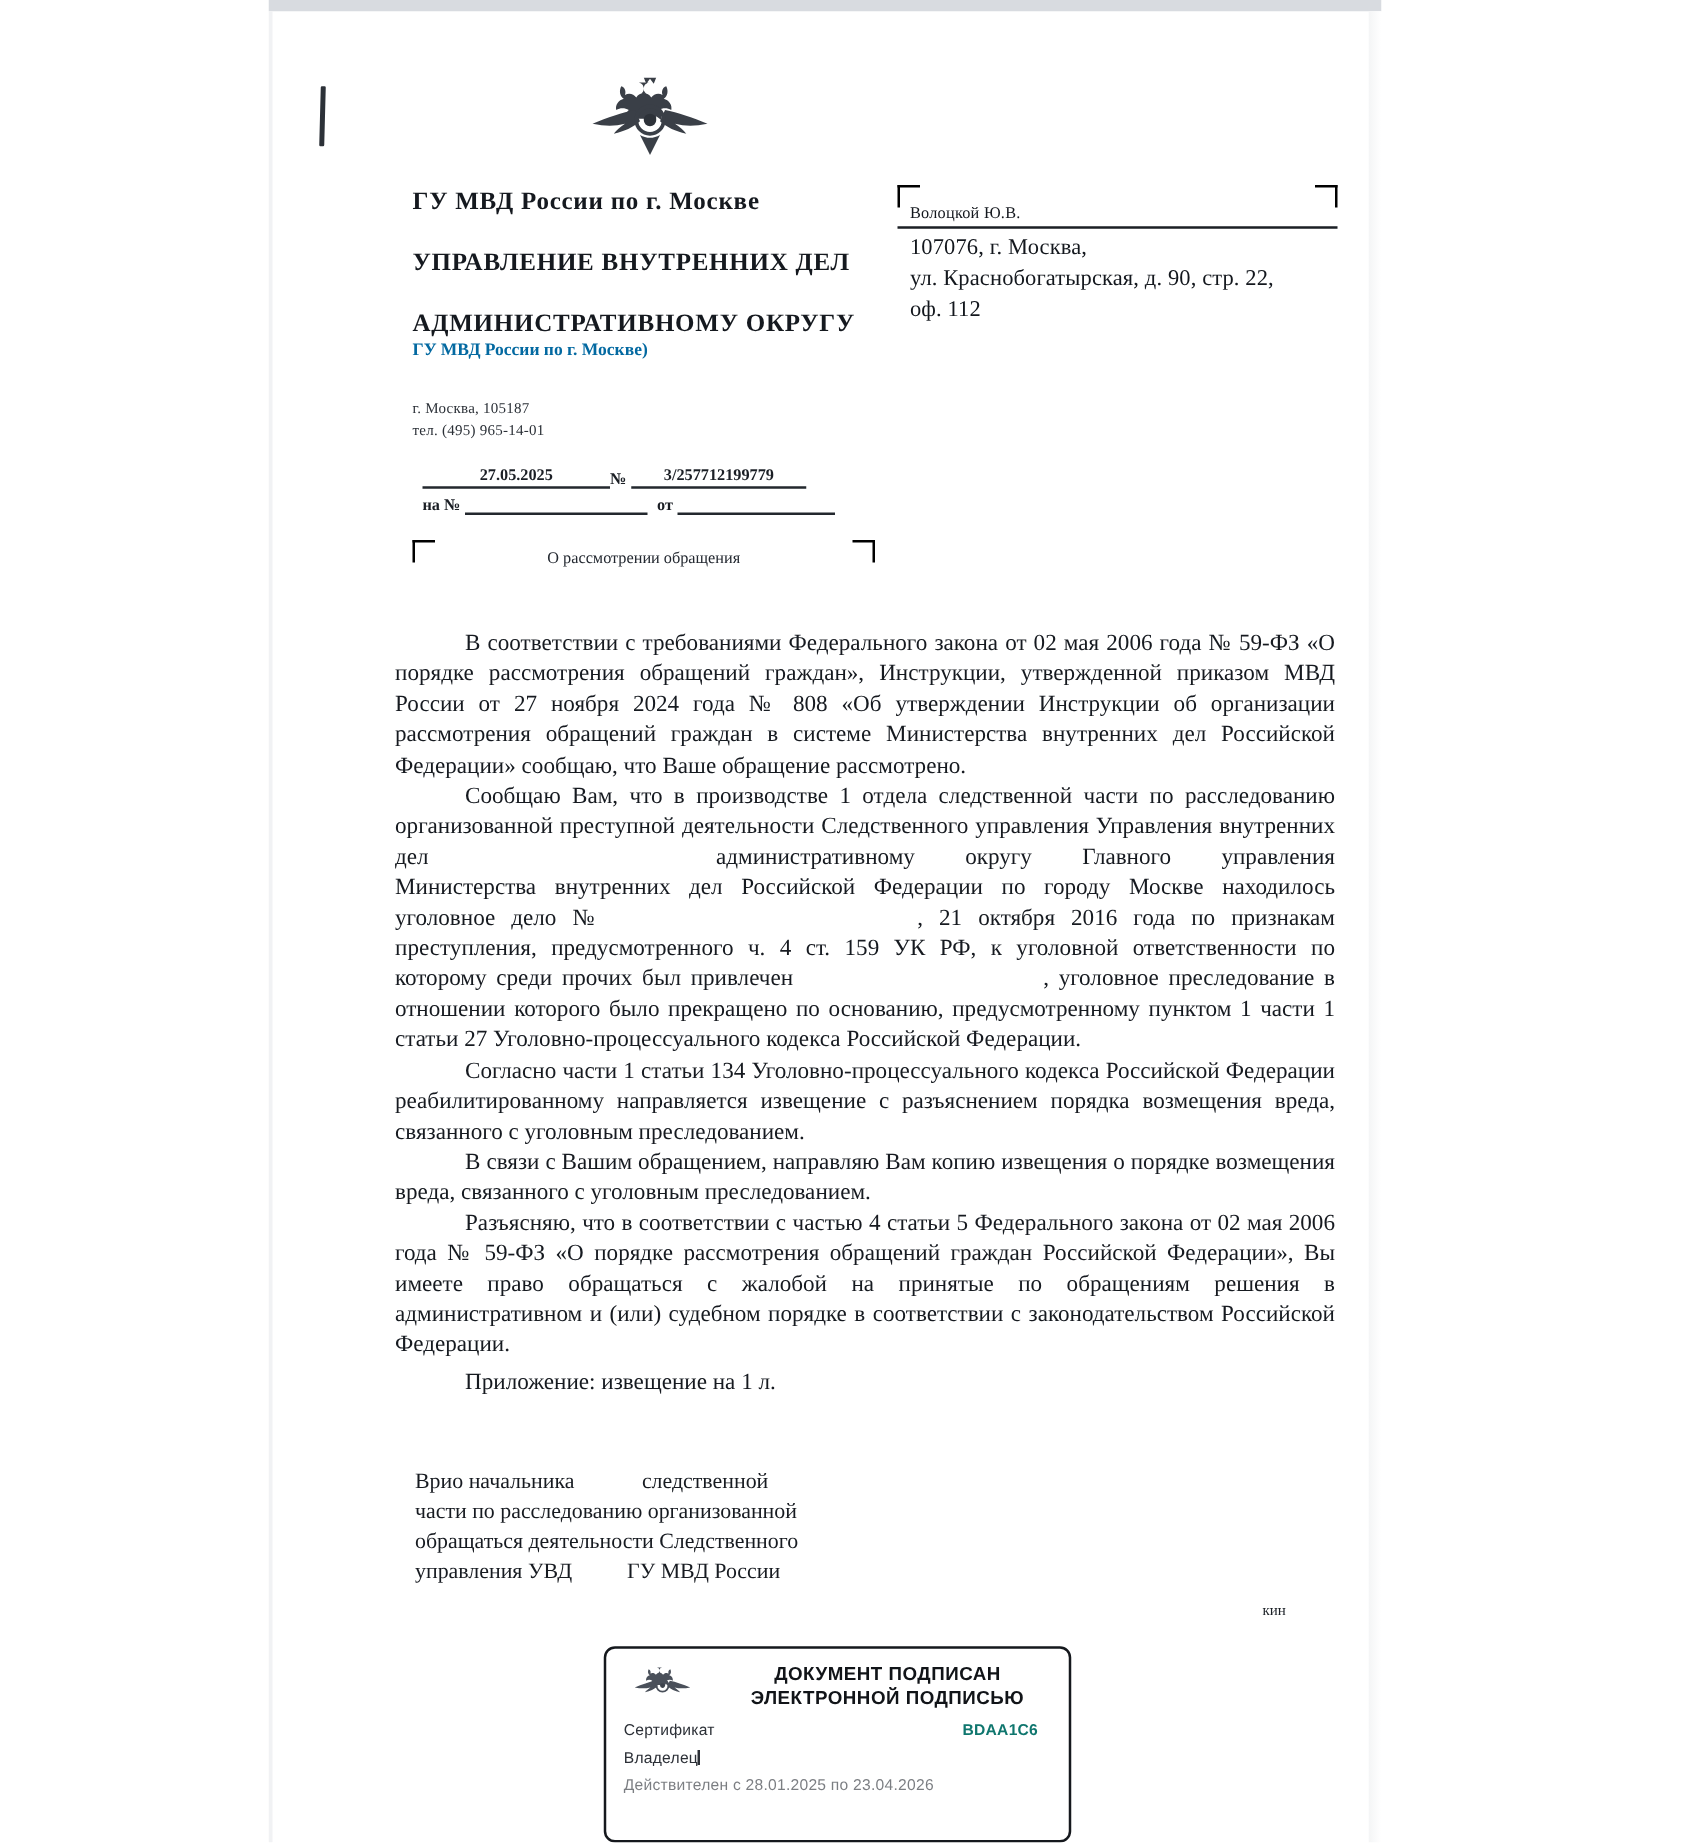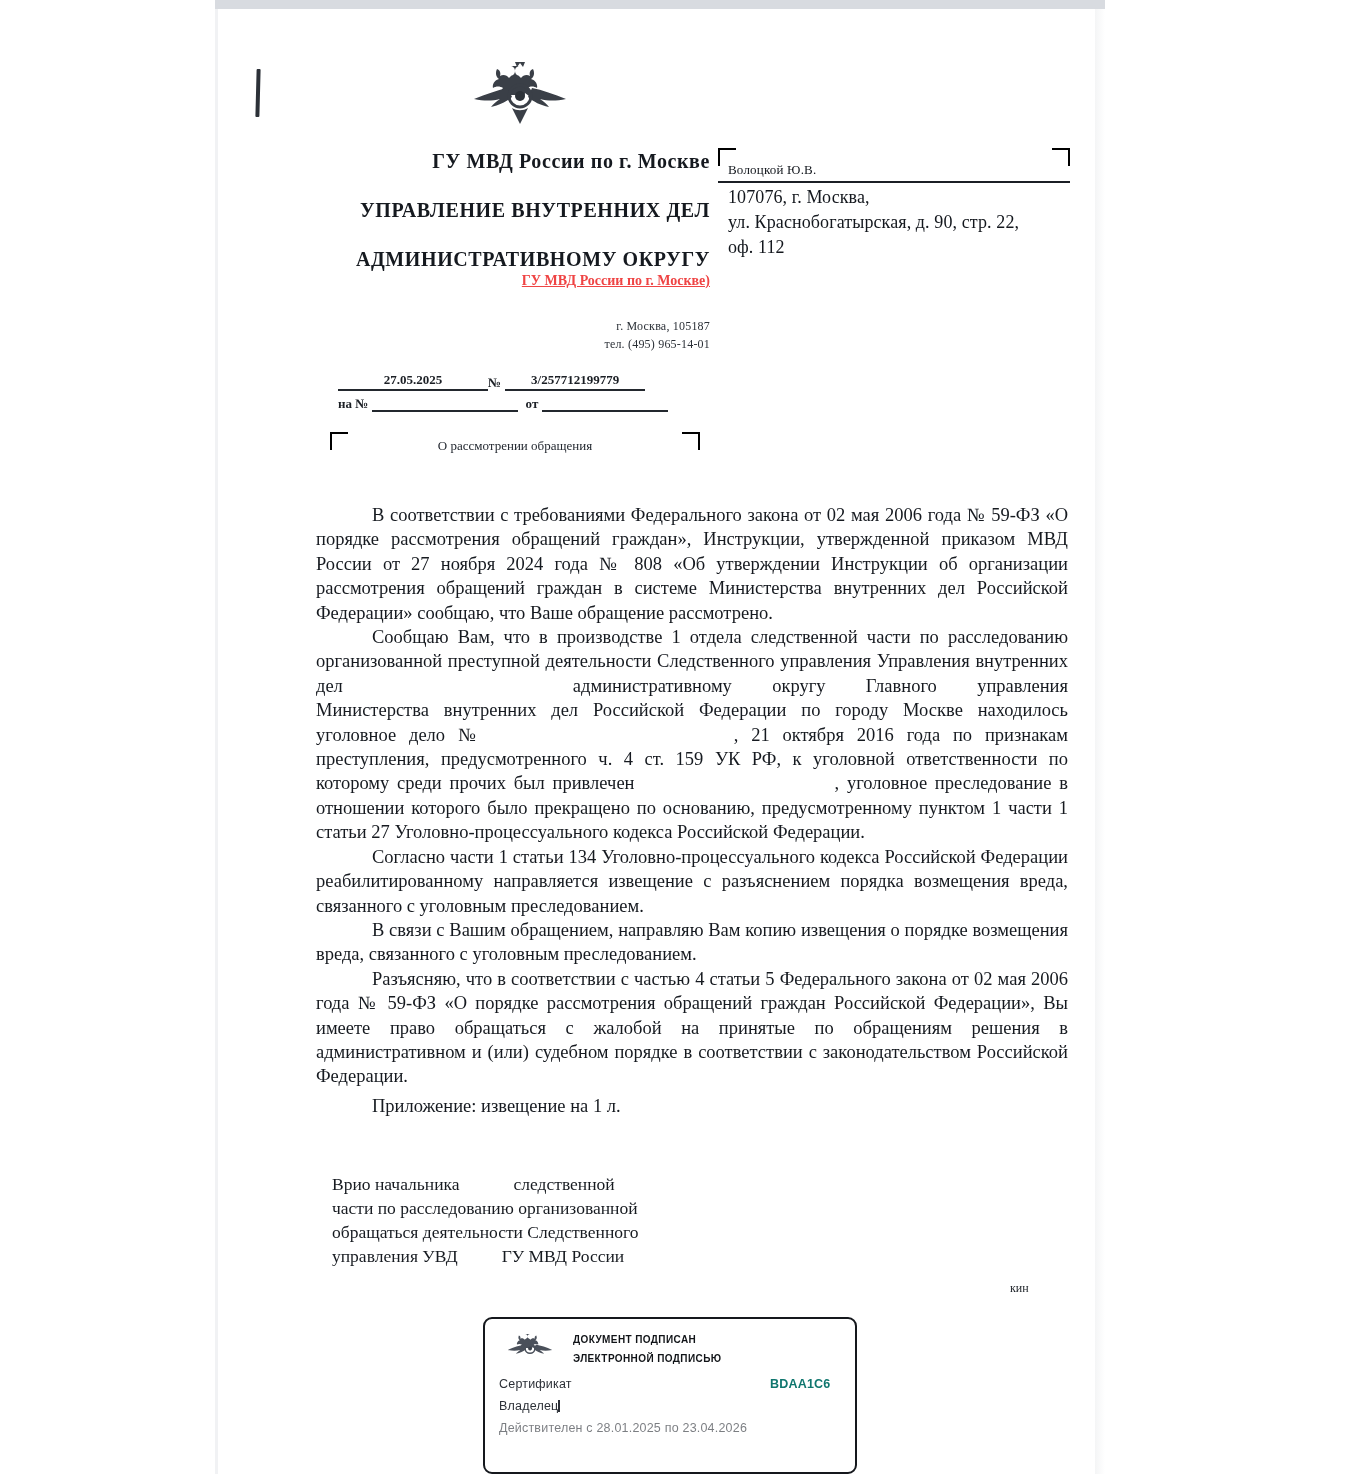--- a/index.html
+++ b/index.html
@@ -60,42 +60,41 @@
     border-radius: 1px;
     transform: rotate(1.5deg);
   }
 
   
   #letterhead {
     position: absolute;
     left: 330px;
     top: 62px;
     width: 380px;
-    text-align: right;
+    text-align: left;
   }
   #emblem {
     width: 120px;
     height: 70px;
     margin: 0 auto 18px;
     display: block;
   }
   .lh-line {
     font-weight: bold;
     letter-spacing: 0.6px;
     color: #15191f;
   }
   #lh-org1 { font-size: 20px; margin-bottom: 26px; }
   #lh-org2 { font-size: 20px; margin-bottom: 26px; }
   #lh-org3 { font-size: 20px; margin-bottom: 2px; }
   #lh-org4 {
     font-size: 14px;
     font-weight: bold;
     margin-bottom: 30px;
-    color: #ef4444;
-    text-decoration: underline;
+    color: #0369a1;
   }
   #lh-city  { font-size: 12px; color: #2b3037; letter-spacing: .2px; }
   #lh-phone { font-size: 12px; color: #2b3037; letter-spacing: .2px; margin-top: 3px;}
 
   
   #refblock {
     position: absolute;
     left: 338px;
     top: 372px;
     width: 330px;
@@ -240,24 +239,24 @@
     left: 16px;
     top: 12px;
     width: 58px;
     height: 34px;
   }
   #esign-title {
     position: absolute;
     left: 88px;
     top: 11px;
     width: 274px;
-    text-align: left;
+    text-align: center;
     font-family: "Liberation Sans", sans-serif;
     font-weight: bold;
-    font-size: 10px;
+    font-size: 15px;
     line-height: 19px;
     letter-spacing: .4px;
     color: #111418;
   }
   .esign-row {
     position: absolute;
     left: 14px;
     font-family: "Liberation Sans", sans-serif;
     font-size: 12.5px;
     color: #2c3037;

